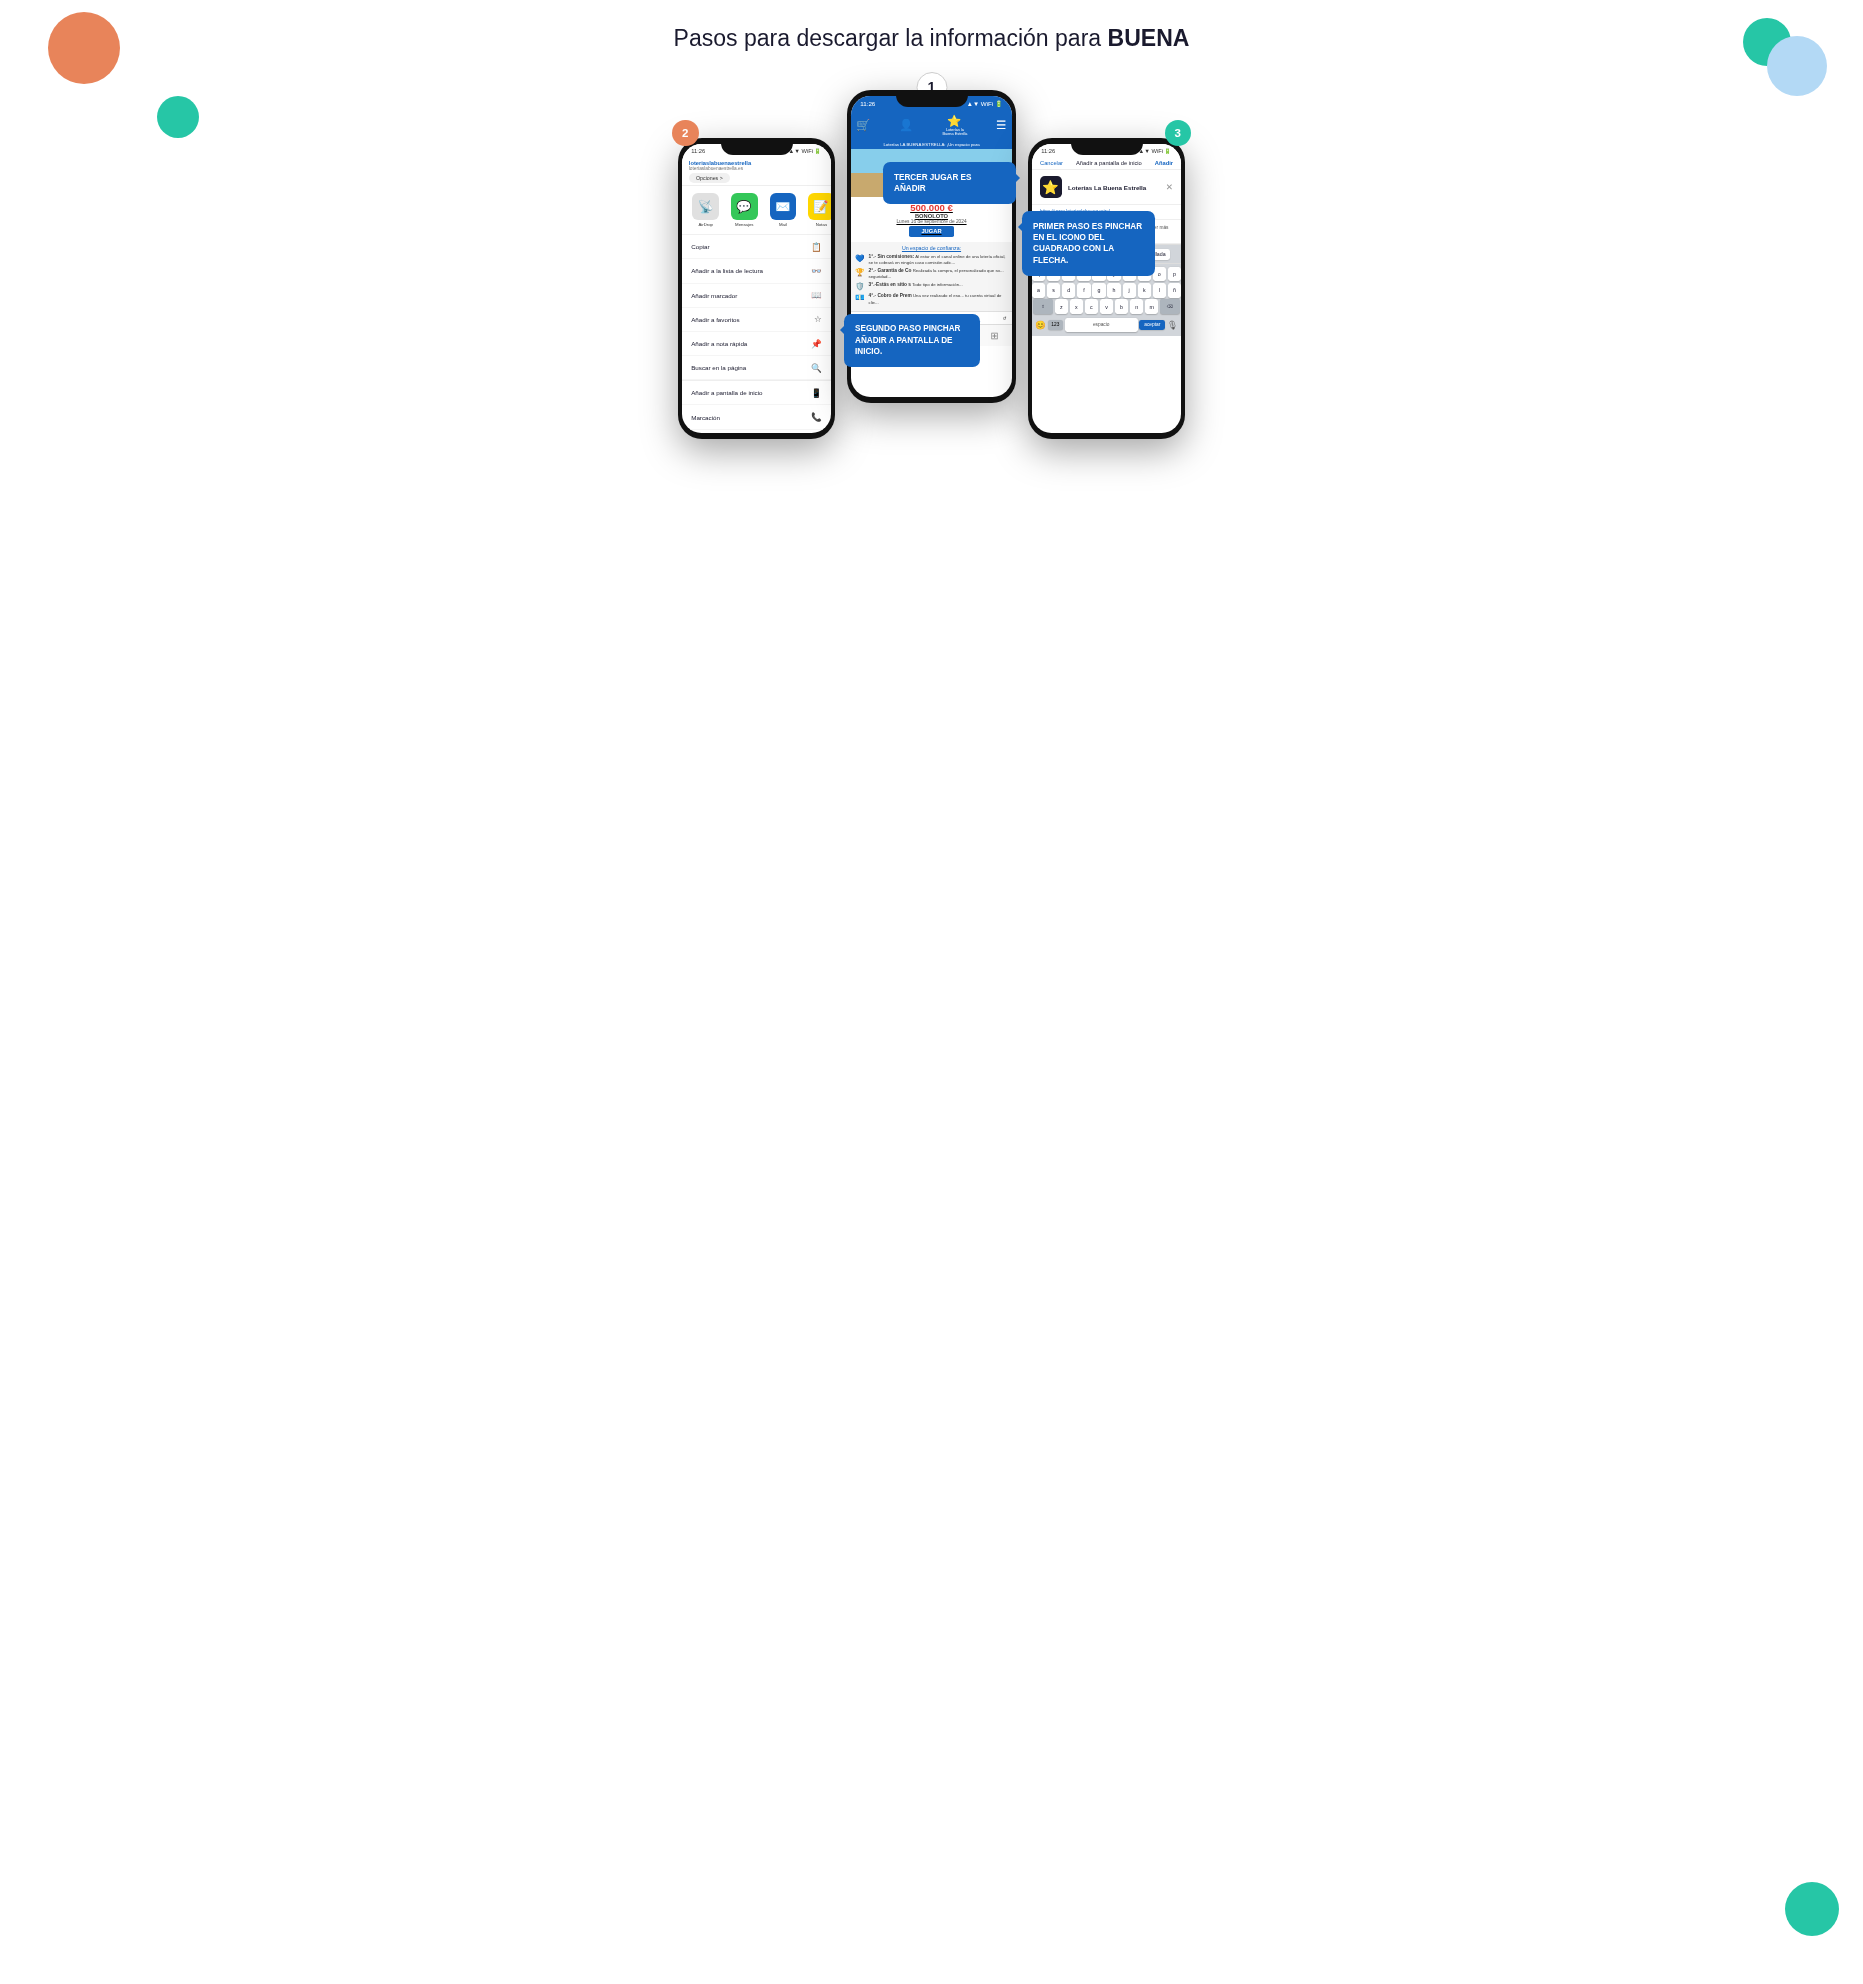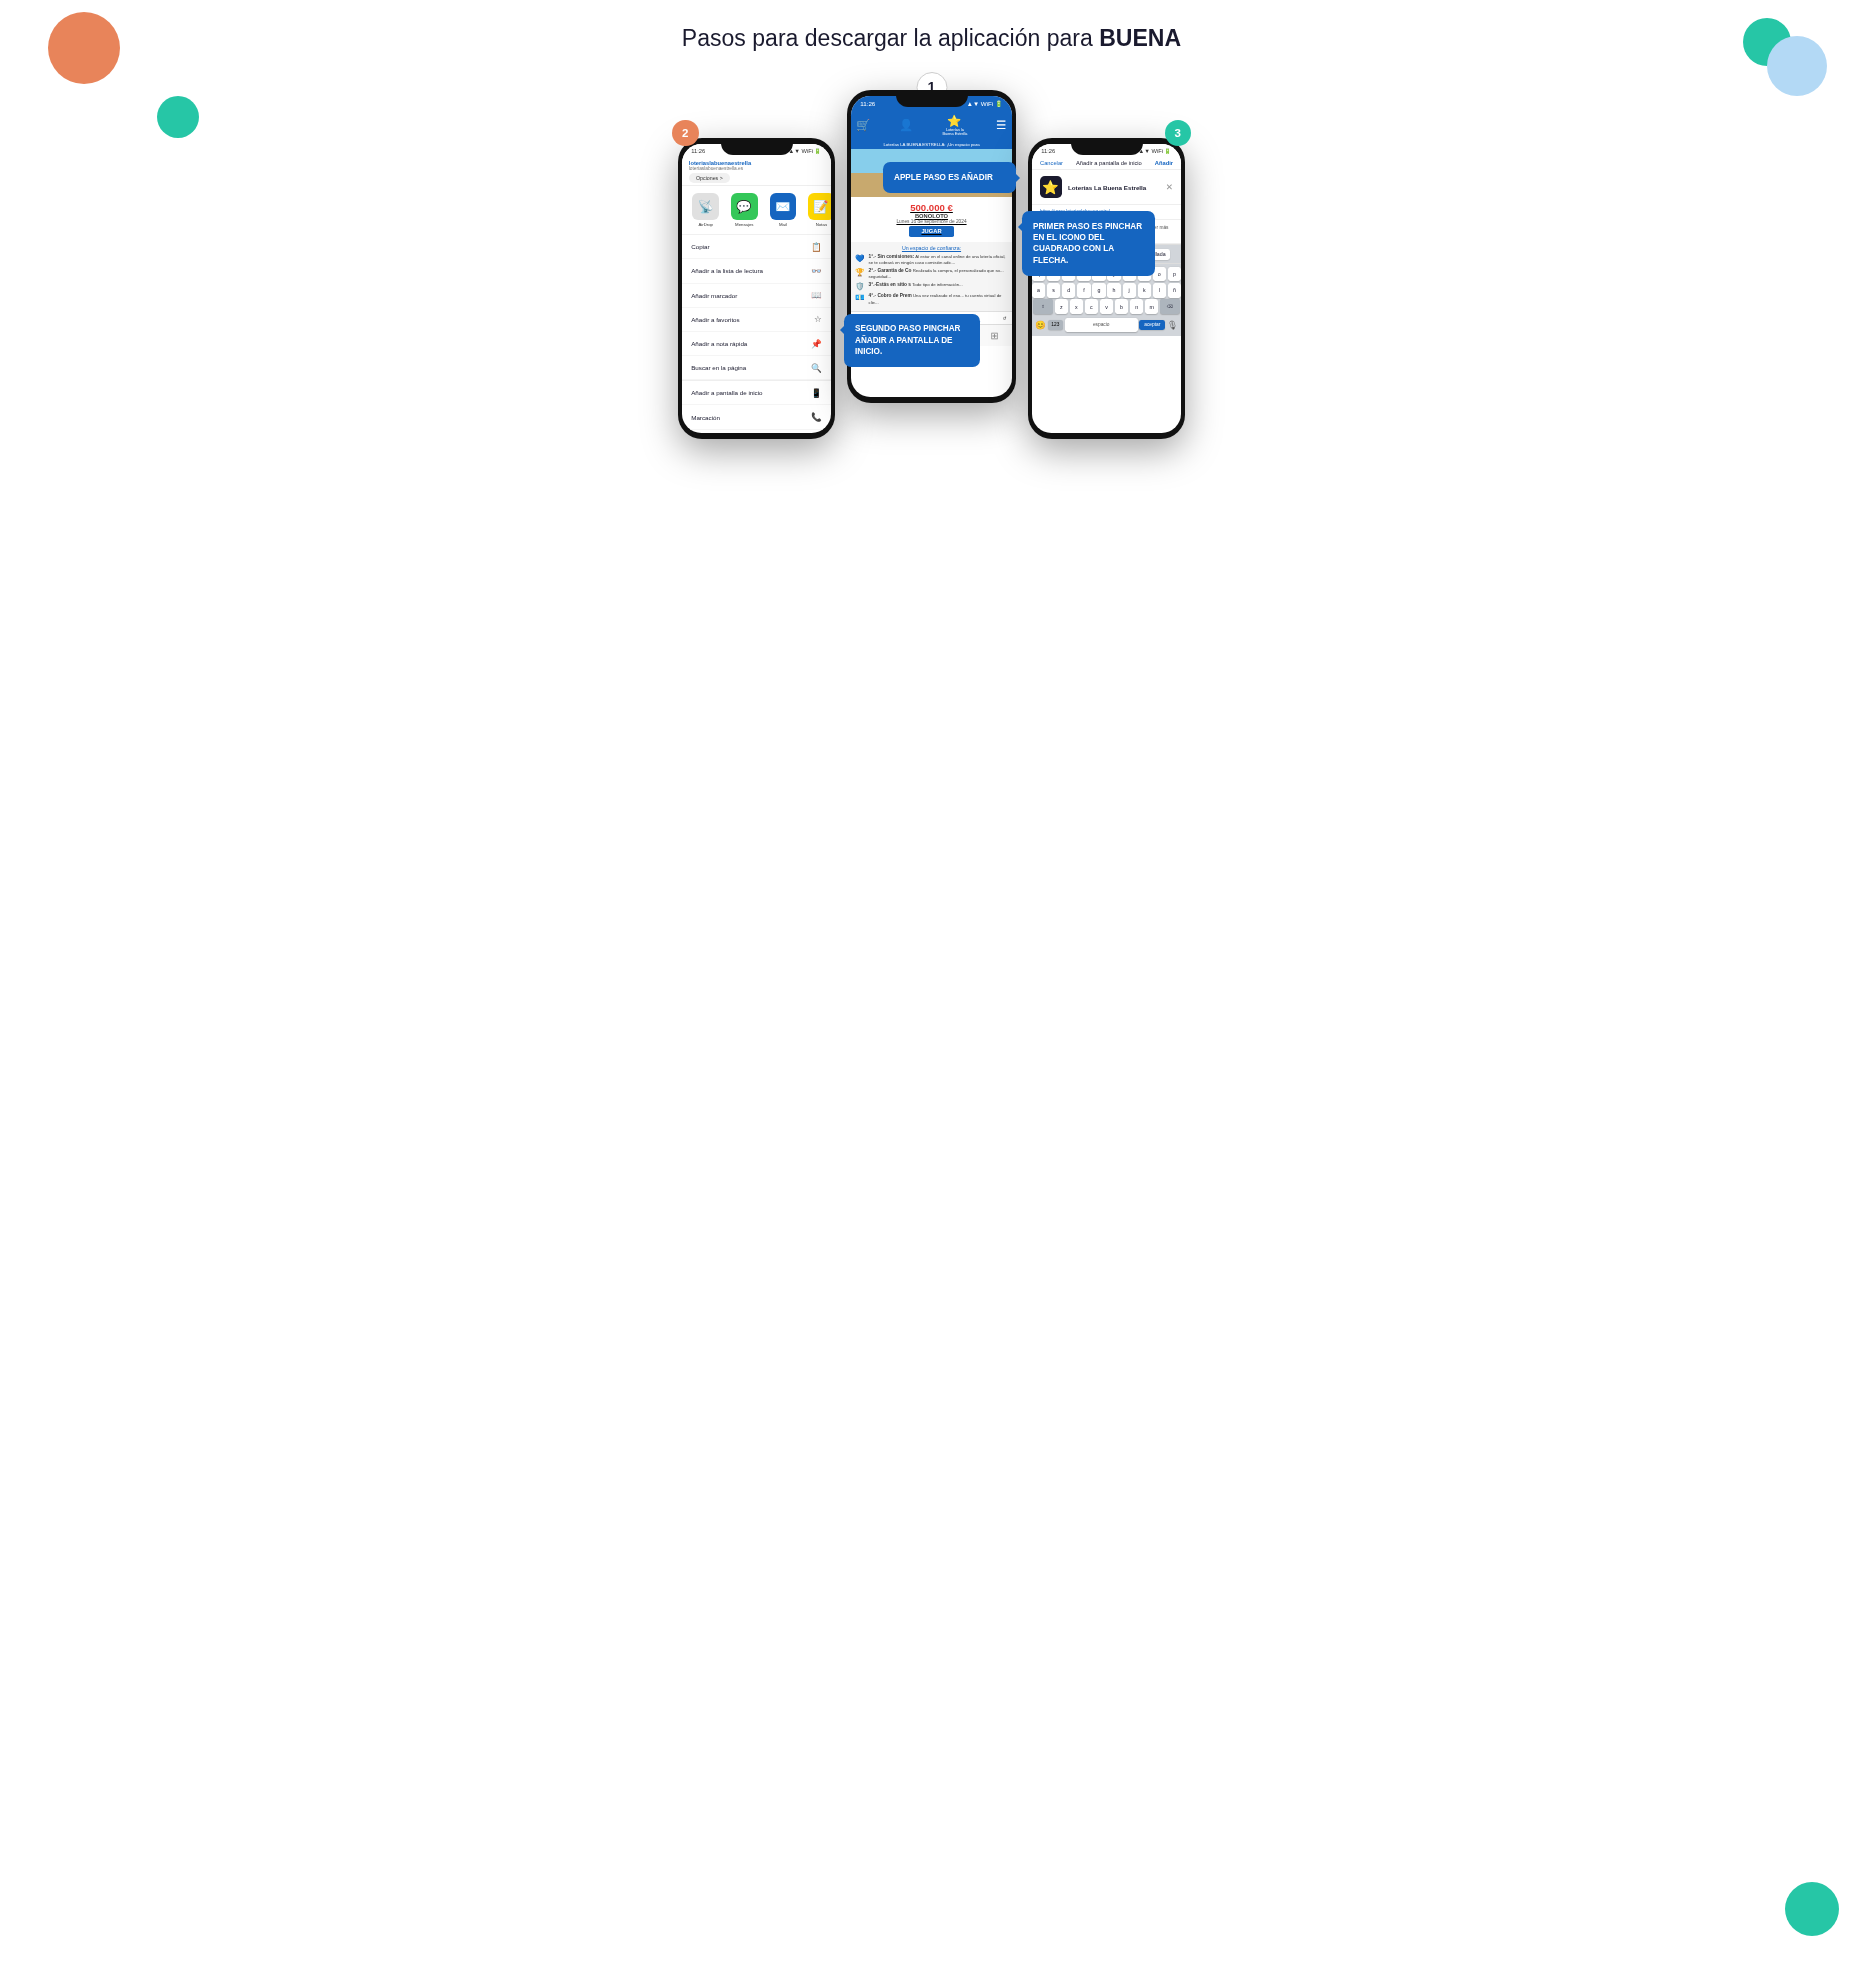--- a/index.html
+++ b/index.html
@@ -628,21 +628,21 @@
 
 <div class="deco-circle" style="width:72px;height:72px;background:#e8845a;top:12px;left:48px;"></div>
 <div class="deco-circle" style="width:48px;height:48px;background:#26c6a6;top:18px;right:72px;"></div>
 <div class="deco-circle" style="width:60px;height:60px;background:#b3d9f5;top:36px;right:36px;"></div>
 <div class="deco-circle" style="width:42px;height:42px;background:#26c6a6;top:96px;left:157px;"></div>
 <div class="deco-circle" style="width:54px;height:54px;background:#26c6a6;bottom:48px;right:24px;"></div>
 
 <div class="page-wrapper">
 
   <h1 class="page-title">
-    <span>Pasos para descargar la aplicación para </span><strong>BUENA</strong>
+    <span>Pasos para descargar la información para </span><strong>BUENA</strong>
   </h1>
 
   <div class="steps-row">
 
     <div class="phone2-wrap">
       <div class="step-number" style="background:#e8845a;">2</div>
       <div class="phone-mockup phone2">
         <div class="phone-screen">
 
           <div class="p2-statusbar">
@@ -902,19 +902,19 @@
               <div class="p3-key-accept">aceptar</div>
               <div style="display:flex;align-items:center;">
                 <span class="p3-mic-icon">🎙</span>
               </div>
             </div>
           </div>
         </div>
       </div>
 
       <div class="bubble3">
-        <span>APPLE PASO  ES AÑADIR</span>
+        <span>TERCER JUGAR  ES AÑADIR</span>
       </div>
     </div>
 
   </div>
 </div>
 
 
 </body></html>

